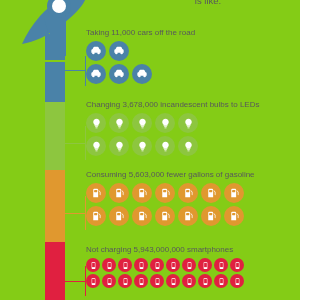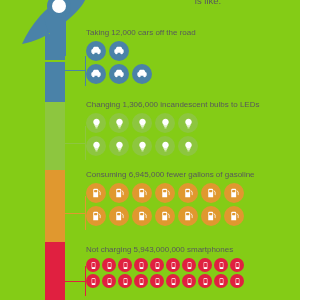--- a/index.html
+++ b/index.html
@@ -130,21 +130,21 @@
   <div class="bar seg-blue"></div>
   <div class="bar seg-green"></div>
   <div class="bar seg-orange"></div>
   <div class="bar seg-red"></div>
 
   <div class="bracket" style="left:64px; top:56px; height:30px;">
     <div class="vline" style="background:#4a82a8;"></div>
     <div class="hline" style="top:14px; background:#4a82a8;"></div>
   </div>
   <div class="section" style="top:28px;">
-    <div class="section-label">Taking 12,000 cars off the road</div>
+    <div class="section-label">Taking 11,000 cars off the road</div>
     <div class="icon-rows">
       <div class="icon-row">
         <span class="ic ic-car">
             <svg width="14" height="14" viewBox="0 0 24 24">
               <path d="M4 15 L4 11 C4 10 5 9 6 9 L7.5 6 C7.8 5.2 8.5 4.8 9.3 4.8 L14.7 4.8 C15.5 4.8 16.2 5.2 16.5 6 L18 9 C19 9 20 10 20 11 L20 15 Z" fill="#fff"></path>
               <circle cx="7.5" cy="15.5" r="2.2" fill="#fff"></circle>
               <circle cx="16.5" cy="15.5" r="2.2" fill="#fff"></circle>
             </svg>
           </span>
         <span class="ic ic-car">
@@ -179,21 +179,21 @@
           </span>
       </div>
     </div>
   </div>
 
   <div class="bracket" style="left:64px; top:126px; height:34px;">
     <div class="vline" style="background:#8dc63f;"></div>
     <div class="hline" style="top:17px; background:#8dc63f;"></div>
   </div>
   <div class="section" style="top:100px;">
-    <div class="section-label">Changing 1,306,000 incandescent bulbs to LEDs</div>
+    <div class="section-label">Changing 3,678,000 incandescent bulbs to LEDs</div>
     <div class="icon-rows">
       <div class="icon-row">
         <span class="ic ic-bulb">
             <svg width="13" height="13" viewBox="0 0 24 24">
               <path d="M12 3 C8.5 3 6 5.6 6 9 C6 11.3 7.3 12.8 8.4 14 L8.4 16 L15.6 16 L15.6 14 C16.7 12.8 18 11.3 18 9 C18 5.6 15.5 3 12 3 Z" fill="#fff"></path>
               <rect x="9.4" y="17" width="5.2" height="1.6" rx="0.6" fill="#fff"></rect>
               <rect x="10" y="19.4" width="4" height="1.4" rx="0.6" fill="#fff"></rect>
             </svg>
           </span>
         <span class="ic ic-bulb">
@@ -263,21 +263,21 @@
           </span>
       </div>
     </div>
   </div>
 
   <div class="bracket" style="left:64px; top:196px; height:34px;">
     <div class="vline" style="background:#e0982f;"></div>
     <div class="hline" style="top:17px; background:#e0982f;"></div>
   </div>
   <div class="section" style="top:170px;">
-    <div class="section-label">Consuming 6,945,000 fewer gallons of gasoline</div>
+    <div class="section-label">Consuming 5,603,000 fewer gallons of gasoline</div>
     <div class="icon-rows">
       <div class="icon-row">
         <span class="ic ic-pump">
             <svg width="13" height="13" viewBox="0 0 24 24">
               <path d="M6 5 C6 4 6.8 3.4 7.8 3.4 L13.2 3.4 C14.2 3.4 15 4 15 5 L15 19 L6 19 Z" fill="#fff"></path>
               <rect x="7.6" y="5.6" width="5.8" height="4" rx="0.8" fill="#e0982f"></rect>
               <path d="M15.6 7 L18 9.2 L18 14.5 C18 15.4 19.4 15.4 19.4 14.5 L19.4 9 L16.6 6.2 Z" fill="#fff"></path>
             </svg>
           </span>
         <span class="ic ic-pump">

